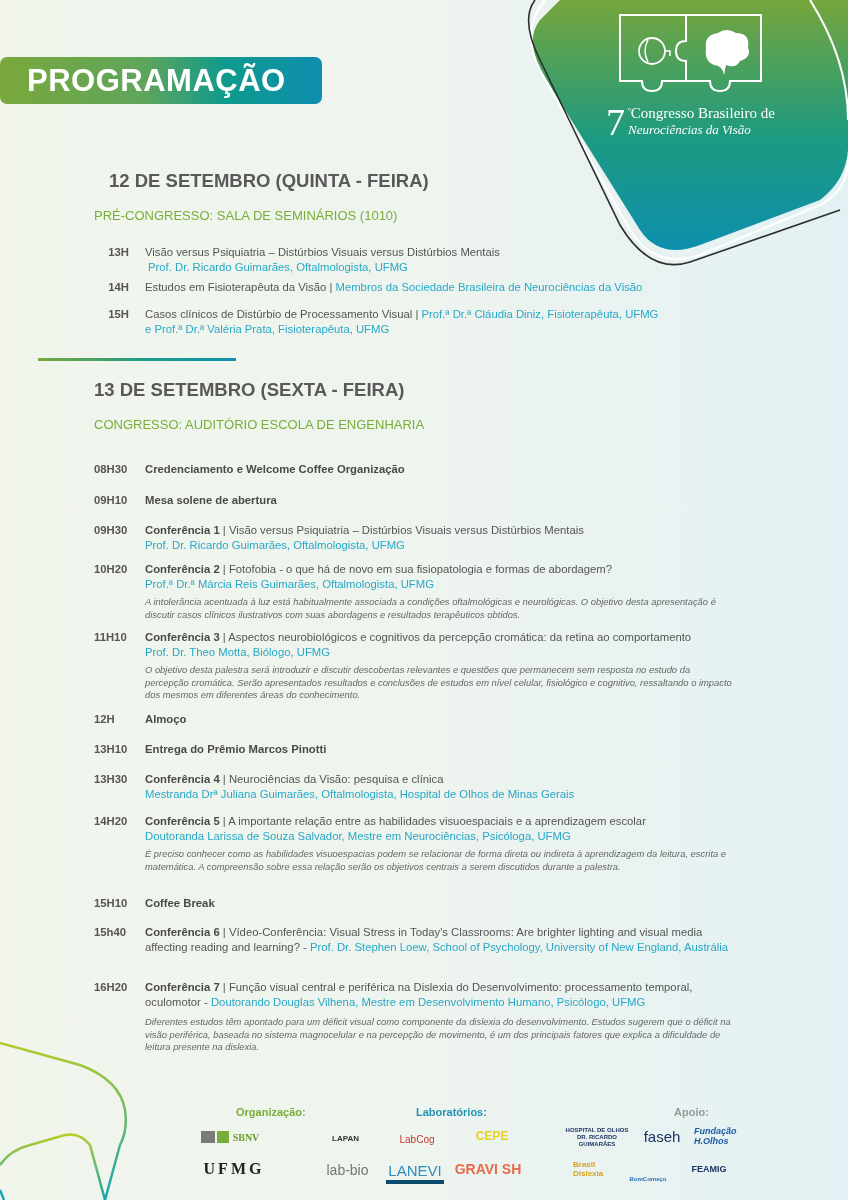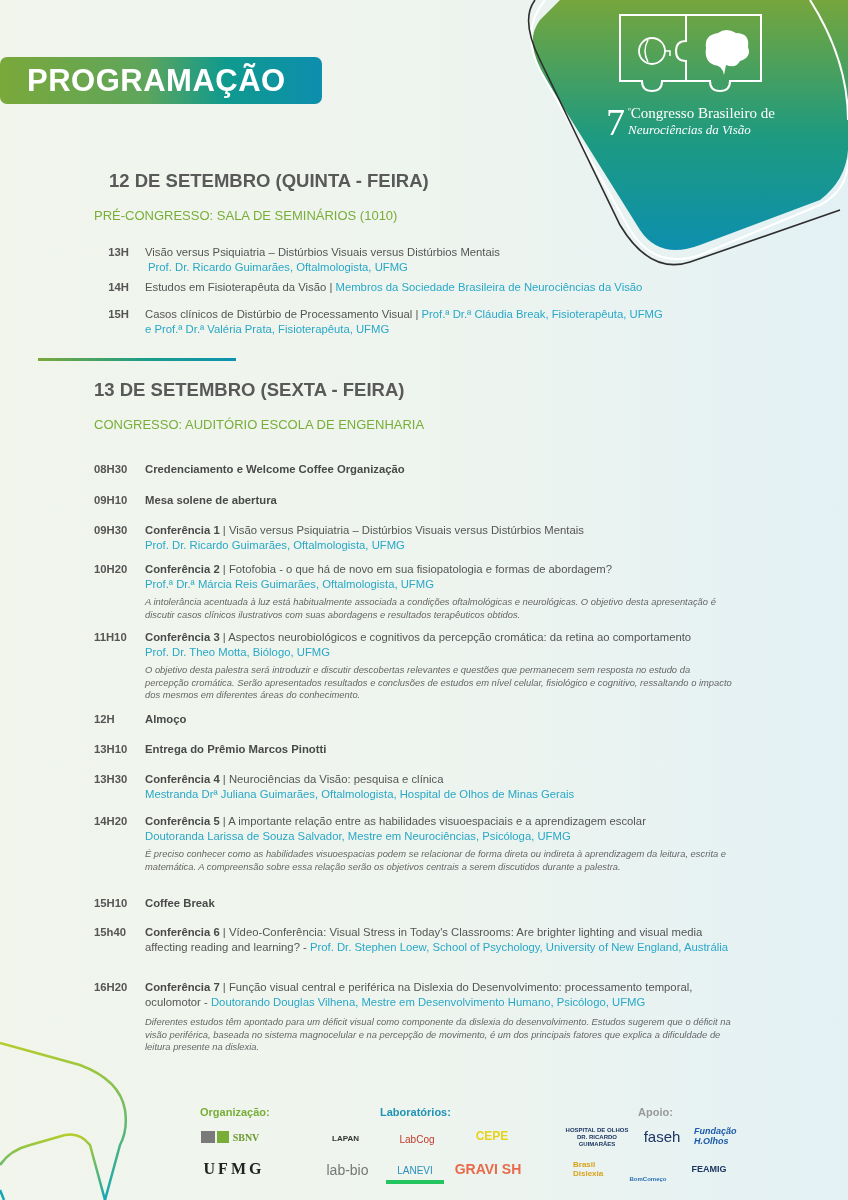--- a/index.html
+++ b/index.html
@@ -35,21 +35,21 @@
   }
 
   .row { position: absolute; left: 94px; width: 640px; display: flex; font-size: 11.3px; line-height: 15px; }
   .row .time { width: 51px; flex: none; font-weight: bold; color: #555; font-size: 11.3px; }
   .row.pre .time { width: 51px; text-align: right; padding-right: 16px; }
   .row .body { flex: 1; color: #555; }
   .row .body b { color: #4a4a4a; }
   .speaker { color: #29a8c7; }
   .desc { font-style: italic; font-size: 9.4px; line-height: 12.5px; color: #666; margin-top: 4px; }
 
-  .footer-label { position: absolute; font-weight: bold; font-size: 11px; }
+  .footer-label { position: absolute; font-weight: bold; font-size: 11px; margin-left: 36px; }
   .logo-chip { position: absolute; font-size: 10px; font-weight: bold; display: flex; align-items: center; justify-content: center; }
 </style>
 </head>
 <body>
 
 <svg class="deco" viewBox="0 0 848 1200">
   <defs>
     <linearGradient id="gTop" x1="0" y1="0" x2="0" y2="1">
       <stop offset="0" stop-color="#76a63c"></stop>
       <stop offset="0.55" stop-color="#1d9a80"></stop>
@@ -103,21 +103,21 @@
     <div class="speaker" style="padding-left:3px;">Prof. Dr. Ricardo Guimarães, Oftalmologista, UFMG</div>
   </div>
 </div>
 <div class="row pre" style="top:280px;">
   <div class="time">14H</div>
   <div class="body"><span>Estudos em Fisioterapêuta da Visão |</span> <span class="speaker">Membros da Sociedade Brasileira de Neurociências da Visão</span></div>
 </div>
 <div class="row pre" style="top:307px;">
   <div class="time">15H</div>
   <div class="body">
-    <div><span>Casos clínicos de Distúrbio de Processamento Visual |</span> <span class="speaker">Prof.ª Dr.ª Cláudia Break, Fisioterapêuta, UFMG</span></div>
+    <div><span>Casos clínicos de Distúrbio de Processamento Visual |</span> <span class="speaker">Prof.ª Dr.ª Cláudia Diniz, Fisioterapêuta, UFMG</span></div>
   </div>
 </div>
 <div class="row" style="top:322px; left:145px;">
   <span class="speaker">e Prof.ª Dr.ª Valéria Prata, Fisioterapêuta, UFMG</span>
 </div>
 
 <div class="divider"></div>
 
 <div class="day-title" style="top:379px;">13 DE SETEMBRO (SEXTA - FEIRA)</div>
 <div class="venue" style="top:417px;">CONGRESSO: AUDITÓRIO ESCOLA DE ENGENHARIA</div>
@@ -202,21 +202,21 @@
   <span style="display:inline-block;width:14px;height:12px;background:#7a7a7a;margin-right:2px;"></span>
     <span style="display:inline-block;width:12px;height:12px;background:#78ae38;margin-right:4px;"></span>
     <span>SBNV</span>
 </div>
 <div class="logo-chip" style="left:198px; top:1158px; width:72px; height:22px; color:#222; font-family:'Liberation Serif',serif; font-size:16px; letter-spacing:3px;">UFMG</div>
 
 <div class="logo-chip" style="left:318px; top:1128px; width:55px; height:20px; color:#333; font-size:8px;">LAPAN</div>
 <div class="logo-chip" style="left:392px; top:1125px; width:50px; height:28px; color:#c0392b; font-weight:normal;">LabCog</div>
 <div class="logo-chip" style="left:462px; top:1125px; width:60px; height:22px; color:#e8d21a; font-size:12px;">CEPE</div>
 <div class="logo-chip" style="left:320px; top:1158px; width:55px; height:24px; color:#777; font-size:14px; font-weight:normal;">lab-bio</div>
-<div class="logo-chip" style="left:386px; top:1160px; width:58px; height:24px; color:#2a8fbf; font-size:10px; font-weight:normal; border-bottom:4px solid #22c55e;">LANEVI</div>
+<div class="logo-chip" style="left:386px; top:1160px; width:58px; height:24px; color:#2a8fbf; font-size:15px; font-weight:normal; border-bottom:4px solid #0c4a6e;">LANEVI</div>
 <div class="logo-chip" style="left:452px; top:1158px; width:72px; height:22px; color:#e86a4a; font-size:14px;">GRAVI SH</div>
 
 <div class="logo-chip" style="left:563px; top:1128px; width:68px; height:18px; color:#1d3561; font-size:6px; line-height:7px; text-align:center;">HOSPITAL DE OLHOS DR. RICARDO GUIMARÃES</div>
 <div class="logo-chip" style="left:642px; top:1126px; width:40px; height:20px; color:#1d3561; font-size:15px; font-weight:normal;">faseh</div>
 <div class="logo-chip" style="left:694px; top:1126px; width:56px; height:20px; color:#1d5aa8; font-size:9px; font-style:italic;">Fundação H.Olhos</div>
 <div class="logo-chip" style="left:573px; top:1156px; width:46px; height:26px; color:#d9a21b; font-size:8px;">Brasil Dislexia</div>
 <div class="logo-chip" style="left:628px; top:1156px; width:40px; height:26px; color:#2a6fb5; font-size:6px; align-items:flex-end;">BomComeço</div>
 <div class="logo-chip" style="left:678px; top:1160px; width:62px; height:18px; color:#1d3561; font-size:9px;">FEAMIG</div>
 
 </body></html>

